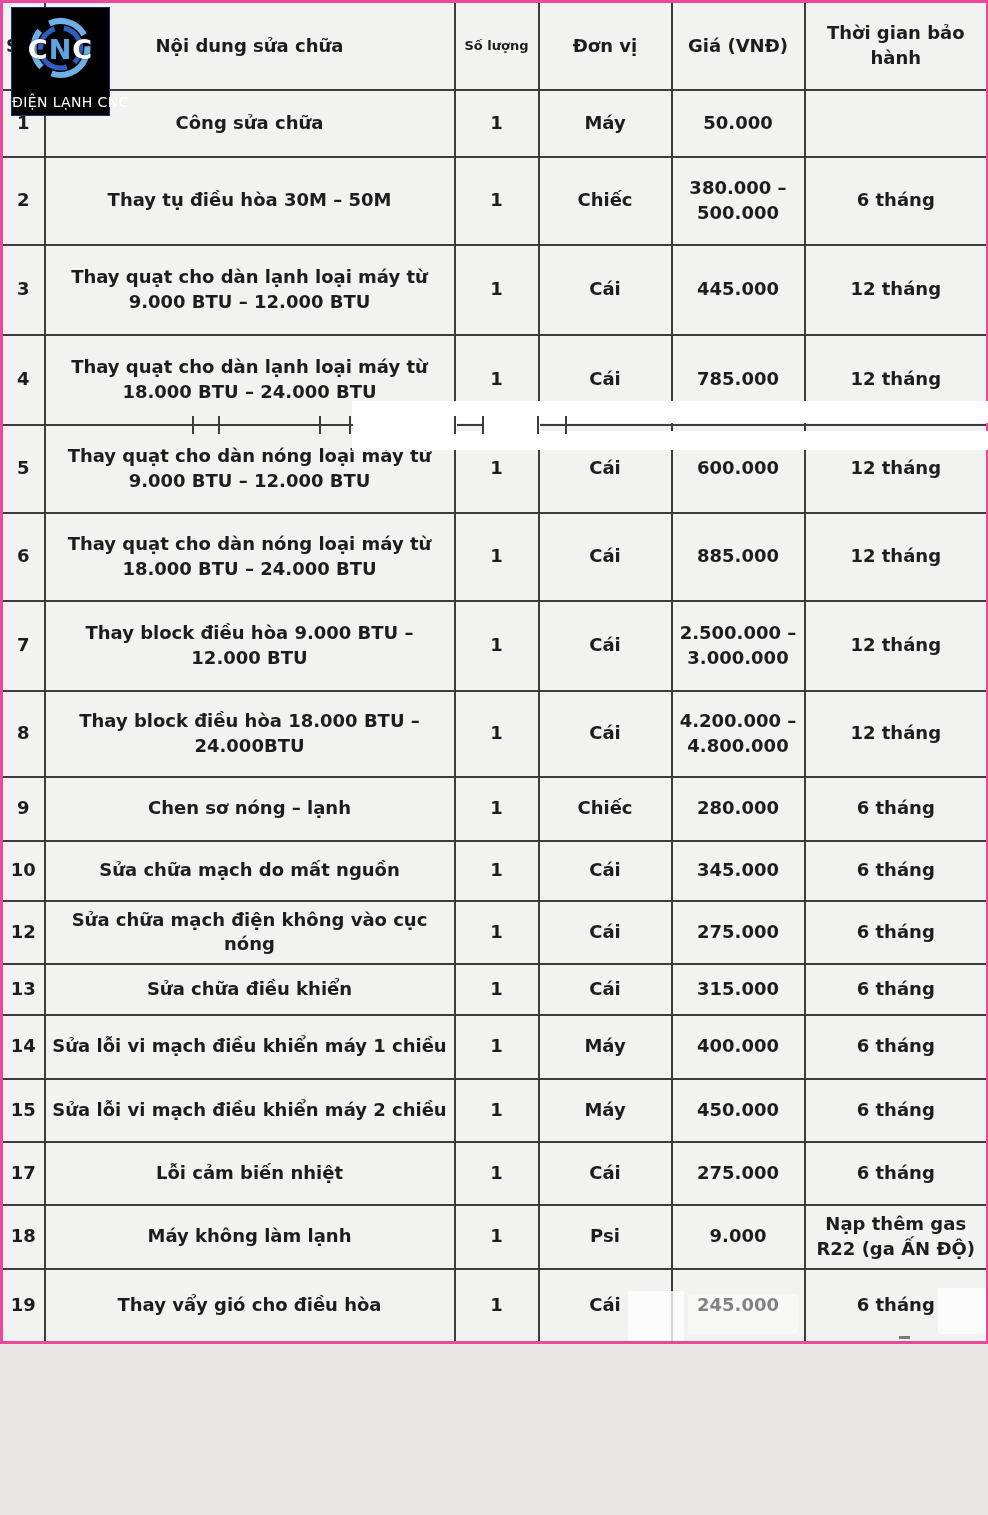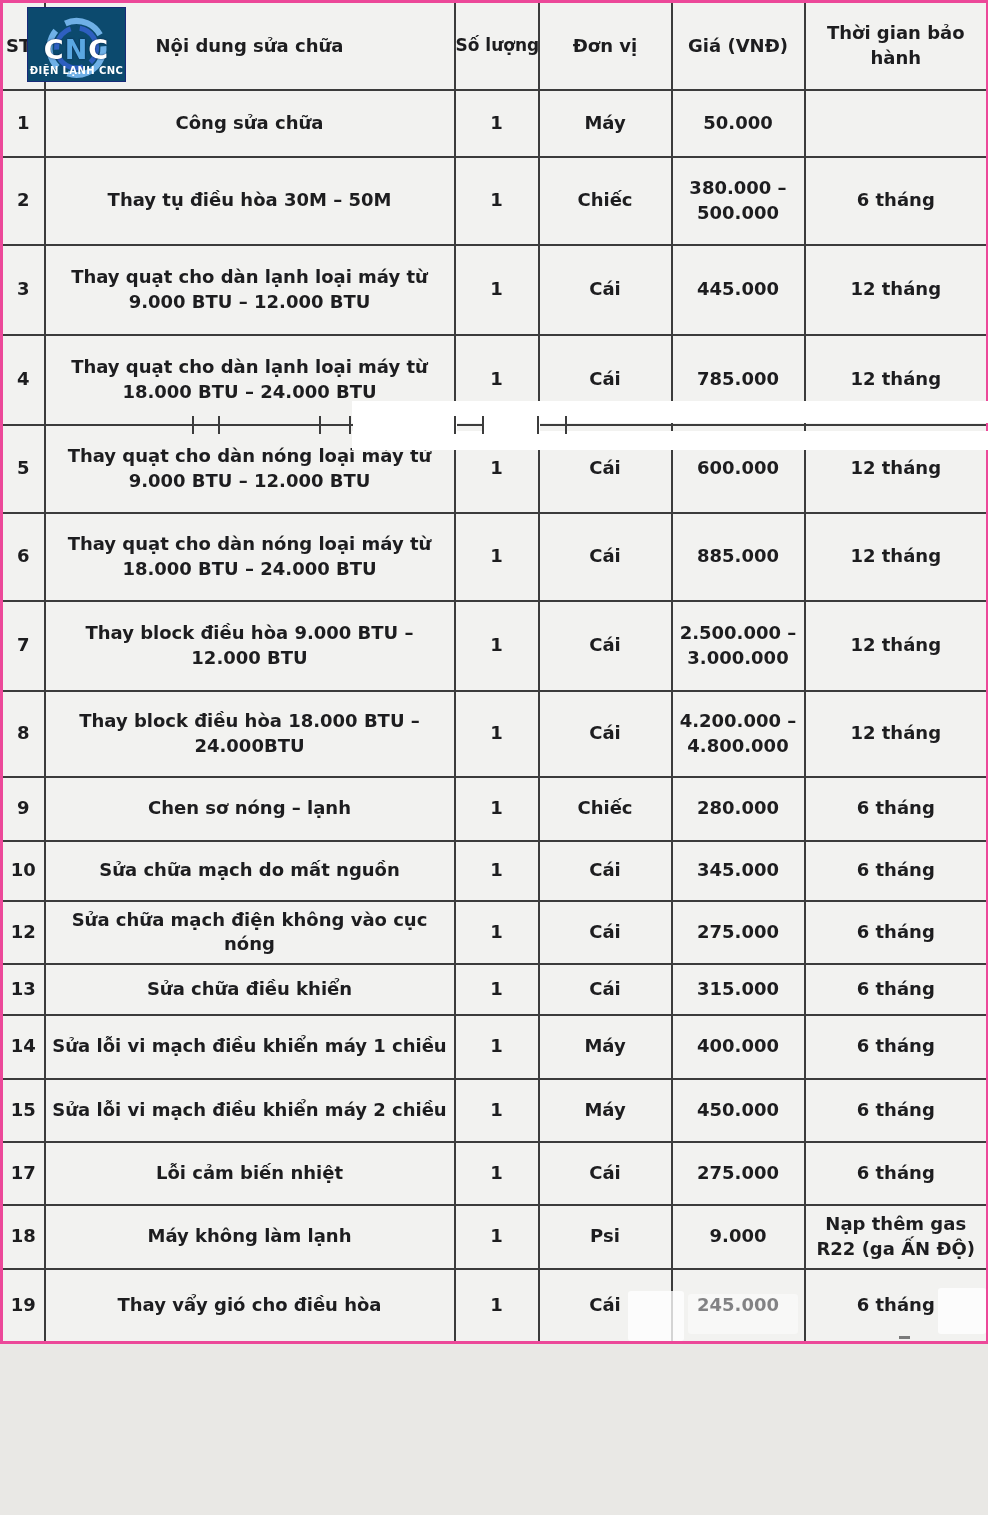--- a/index.html
+++ b/index.html
@@ -24,53 +24,53 @@
     border:2px solid #3c3c3c;
     text-align:center; vertical-align:middle;
     color:#1d1d1f;
     font-size:18px; font-weight:600;
     padding:2px 3px;
     line-height:1.35;
     overflow:hidden;
   }
   thead tr { height:88px; }
   th { font-size:18px; }
-  th.th-qty { padding:0; white-space:nowrap; font-size:17px; }
+  th.th-qty { padding:0; white-space:nowrap; font-size:13px; }
   tbody tr:nth-child(1){height:67px}  tbody tr:nth-child(2){height:88px}
   tbody tr:nth-child(3){height:90px}  tbody tr:nth-child(4){height:90px}
   tbody tr:nth-child(5){height:88px}  tbody tr:nth-child(6){height:88px}
   tbody tr:nth-child(7){height:90px}  tbody tr:nth-child(8){height:86px}
   tbody tr:nth-child(9){height:64px}  tbody tr:nth-child(10){height:60px}
   tbody tr:nth-child(11){height:63px} tbody tr:nth-child(12){height:51px}
   tbody tr:nth-child(13){height:64px} tbody tr:nth-child(14){height:63px}
   tbody tr:nth-child(15){height:63px} tbody tr:nth-child(16){height:64px}
   tbody tr:nth-child(17){height:74px} tbody tr:nth-child(18){height:87px}
   tbody tr:nth-child(19){height:61px}
 
   
   .logo {
-    position:absolute; left:28px; top:8px;
-    width:97px; height:73px;
-    background:#0c4a6e;
+    position:absolute; left:12px; top:8px;
+    width:97px; height:107px;
+    background:#000000;
     z-index:30;
     box-shadow:0 0 0 1px #182a78;
   }
   .logo svg { position:absolute; left:0; top:0; }
   .logo-abbr {
     position:absolute; left:0; top:26px; width:97px;
     text-align:center;
     font-size:27px; font-weight:bold; letter-spacing:1px;
     color:#ffffff;
     text-shadow:0 0 2px rgba(10,20,60,.8);
   }
   .logo-abbr .n-blue { color:#5aa7e2; }
   .logo-caption {
     position:absolute; left:0; bottom:5px; width:97px;
     text-align:center;
-    font-size:10px; font-weight:bold; letter-spacing:.4px;
+    font-size:14px; font-weight:normal; letter-spacing:.4px;
     color:#ffffff; white-space:nowrap;
   }
 
   
   .wm { position:absolute; z-index:20; }
   .wm-white { background:#ffffff; }
   .wm-tick { width:2px; background:#3c3c3c; z-index:22; }
 
   
   .wm-faint { background:rgba(255,255,255,.78); border-radius:3px; }

